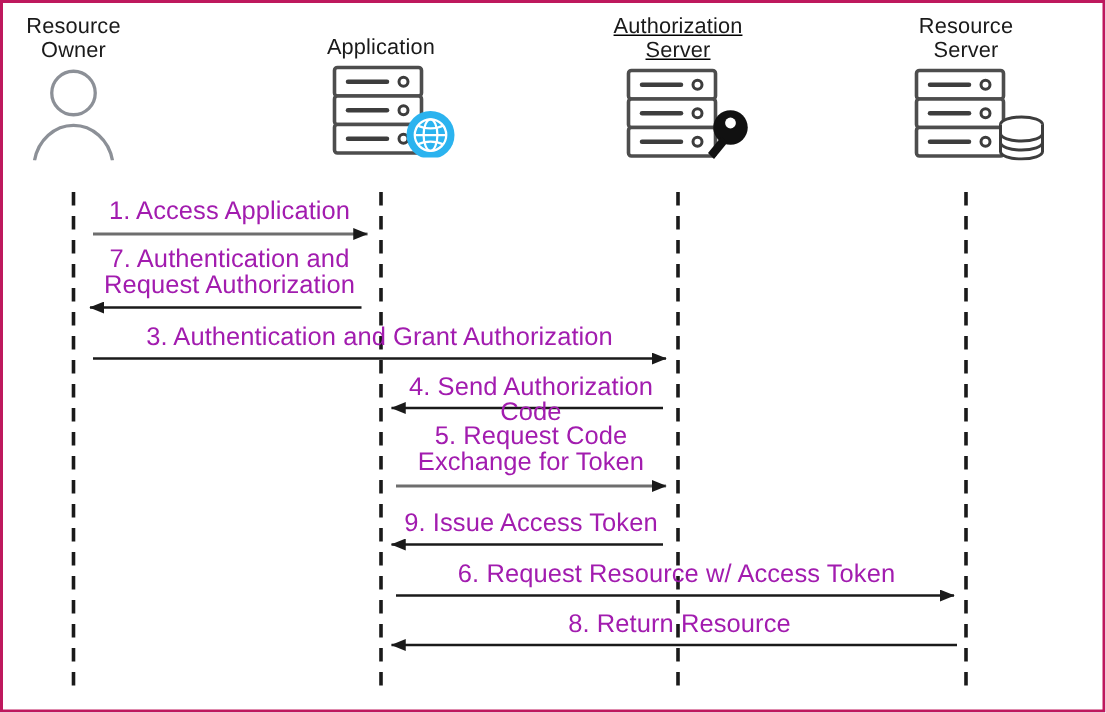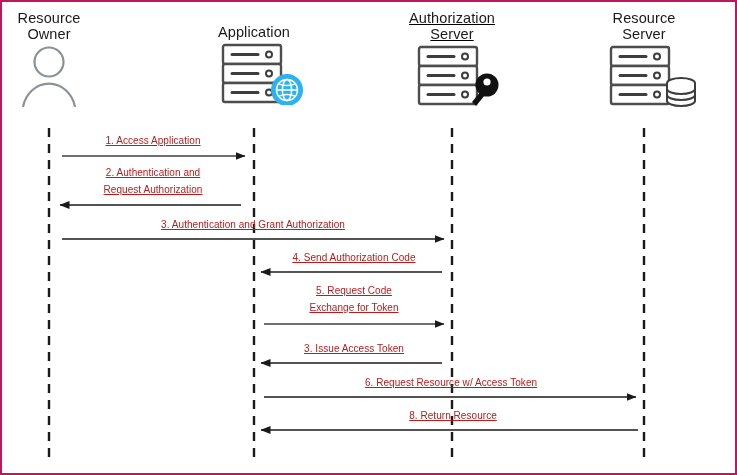--- a/index.html
+++ b/index.html
@@ -41,27 +41,26 @@
     letter-spacing: 0.1px;
   }
   .actor-icon {
     margin-top: 3px;
     height: 62px;
     position: relative;
   }
   
   .msg-label {
     position: absolute;
-    font-size: 10px;
+    font-size: 17px;
     line-height: 16.5px;
-    color: #b91c1c;
+    color: #a21caf;
     text-align: center;
     white-space: pre-line;
     letter-spacing: 0.05px;
-    text-decoration: underline;
   }
 </style>
 </head>
 <body>
 
 <div id="diagram-root">
 
   <svg class="svg-layer" viewBox="0 0 737 475">
     <defs>
       <marker id="ah-dark-r" markerWidth="10" markerHeight="8" refX="9.5" refY="4" orient="auto" markerUnits="userSpaceOnUse">
@@ -200,29 +199,29 @@
           <path d="M98,38 L98,56 A14,5 0 0 0 126,56 L126,38"></path>
           <path d="M98,44 A14,5 0 0 0 126,44" fill="none"></path>
           <path d="M98,50 A14,5 0 0 0 126,50" fill="none"></path>
         </g>
       </svg>
     </div>
   </div>
 
   <div class="msg-label" style="left:61px; top:131px; width:180px;">1. Access Application</div>
 
-  <div class="msg-label" style="left:61px; top:163px; width:180px;">2. Authentication and
+  <div class="msg-label" style="left:61px; top:163px; width:180px;">7. Authentication and
 Request Authorization</div>
 
   <div class="msg-label" style="left:60px; top:215px; width:382px;">3. Authentication and Grant Authorization</div>
 
   <div class="msg-label" style="left:262px; top:248px; width:180px;">4. Send Authorization Code</div>
 
   <div class="msg-label" style="left:263px; top:281px; width:178px; text-align:center;">5. Request Code
 Exchange for Token</div>
 
-  <div class="msg-label" style="left:262px; top:339px; width:180px;">3. Issue Access Token</div>
+  <div class="msg-label" style="left:262px; top:339px; width:180px;">9. Issue Access Token</div>
 
   <div class="msg-label" style="left:262px; top:373px; width:374px;">6. Request Resource w/ Access Token</div>
 
   <div class="msg-label" style="left:264px; top:406px; width:374px;">8. Return Resource</div>
 
 </div>
 
 </body></html>

